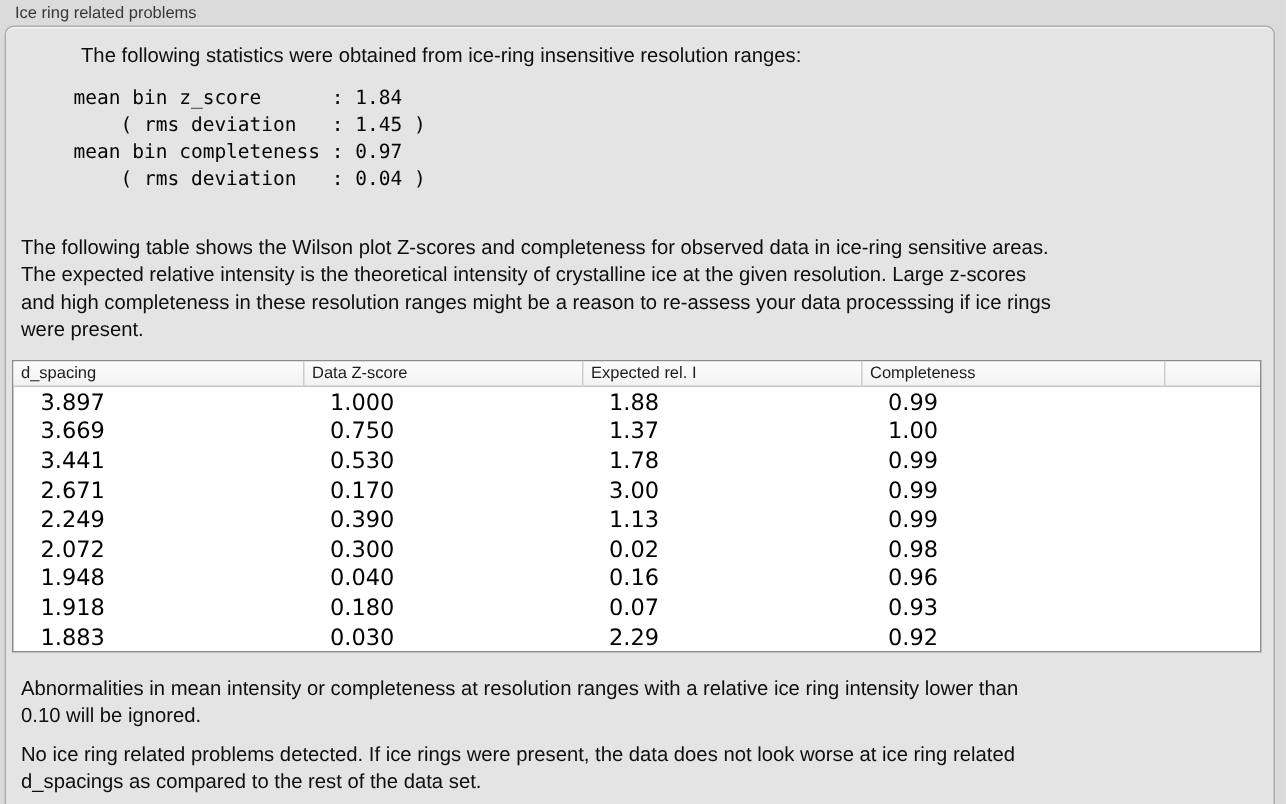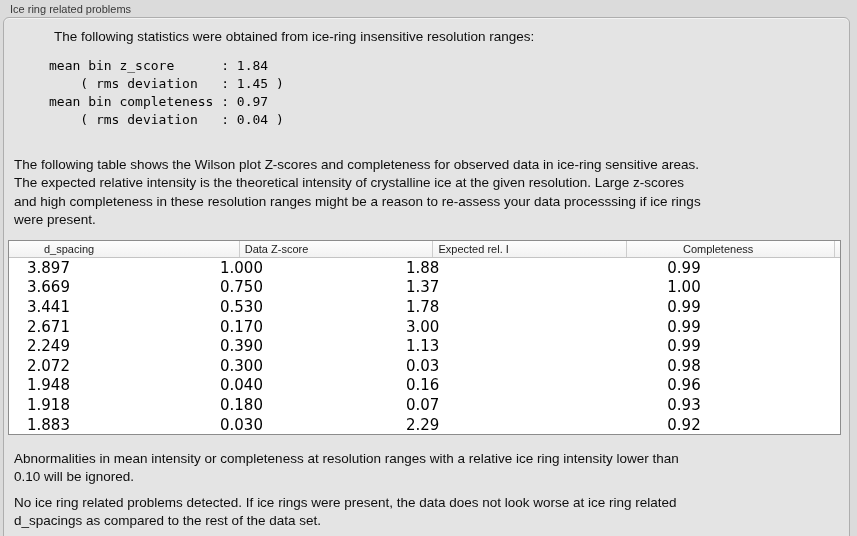--- a/index.html
+++ b/index.html
@@ -35,25 +35,25 @@
     position:absolute; left:8px; top:240px; width:833px;
     background:#ffffff; border:1px solid #8c8c8c; box-sizing:border-box;
   }
   .thead {
     display:flex; height:17px; box-sizing:border-box;
     background:linear-gradient(#fdfdfd,#f2f2f2);
     border-bottom:1px solid #c4c4c4;
     font-size:11px; color:#1c1c1c;
   }
   .th {
-    box-sizing:border-box; padding:2px 0 0 5px; overflow:hidden; white-space:nowrap;margin-left:30px;
+    box-sizing:border-box; padding:2px 0 0 5px; overflow:hidden; white-space:nowrap;
   }
   .th + .th { border-left:1px solid #cdcdcd; }
   .c0 { width:193px; } .c1 { width:186px; } .c2 { width:186px; }
-  .c3 { width:202px;text-align:center; } .c4 { flex:1; }
+  .c3 { width:202px; } .c4 { flex:1; }
   .tr {
     display:flex; height:19.6px; align-items:center;
     font-family:"DejaVu Sans", sans-serif; font-size:15px; color:#000;
   }
   .td { box-sizing:border-box; padding-left:18px; overflow:hidden; white-space:nowrap; }
 
   .para { position:absolute; left:14px; font-size:13.5px; line-height:18px; }
   .footnote { top:450px; }
   .conclusion { top:494px; }
 </style>
@@ -120,21 +120,21 @@
         <div class="tr">
           <div class="td c0">2.249</div>
           <div class="td c1">0.390</div>
           <div class="td c2">1.13</div>
           <div class="td c3">0.99</div>
           <div class="td c4"></div>
         </div>
         <div class="tr">
           <div class="td c0">2.072</div>
           <div class="td c1">0.300</div>
-          <div class="td c2">0.03</div>
+          <div class="td c2">0.02</div>
           <div class="td c3">0.98</div>
           <div class="td c4"></div>
         </div>
         <div class="tr">
           <div class="td c0">1.948</div>
           <div class="td c1">0.040</div>
           <div class="td c2">0.16</div>
           <div class="td c3">0.96</div>
           <div class="td c4"></div>
         </div>

